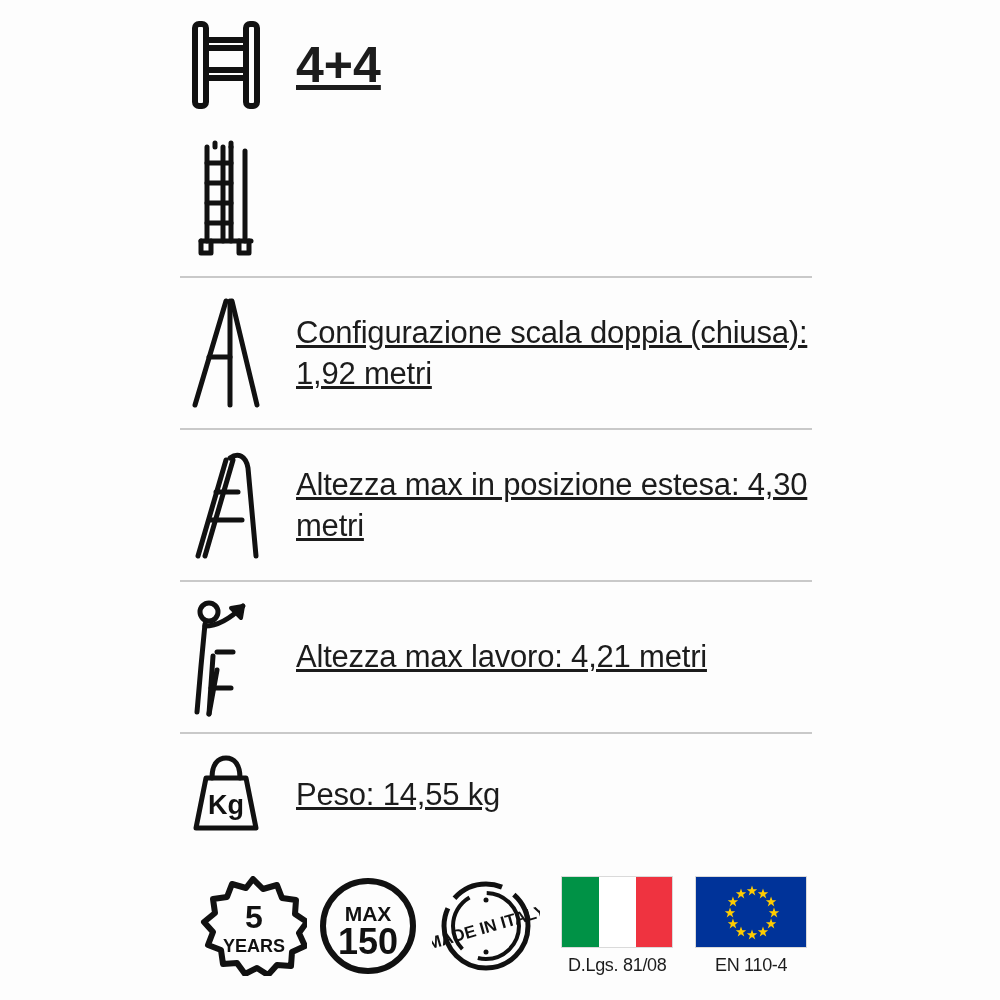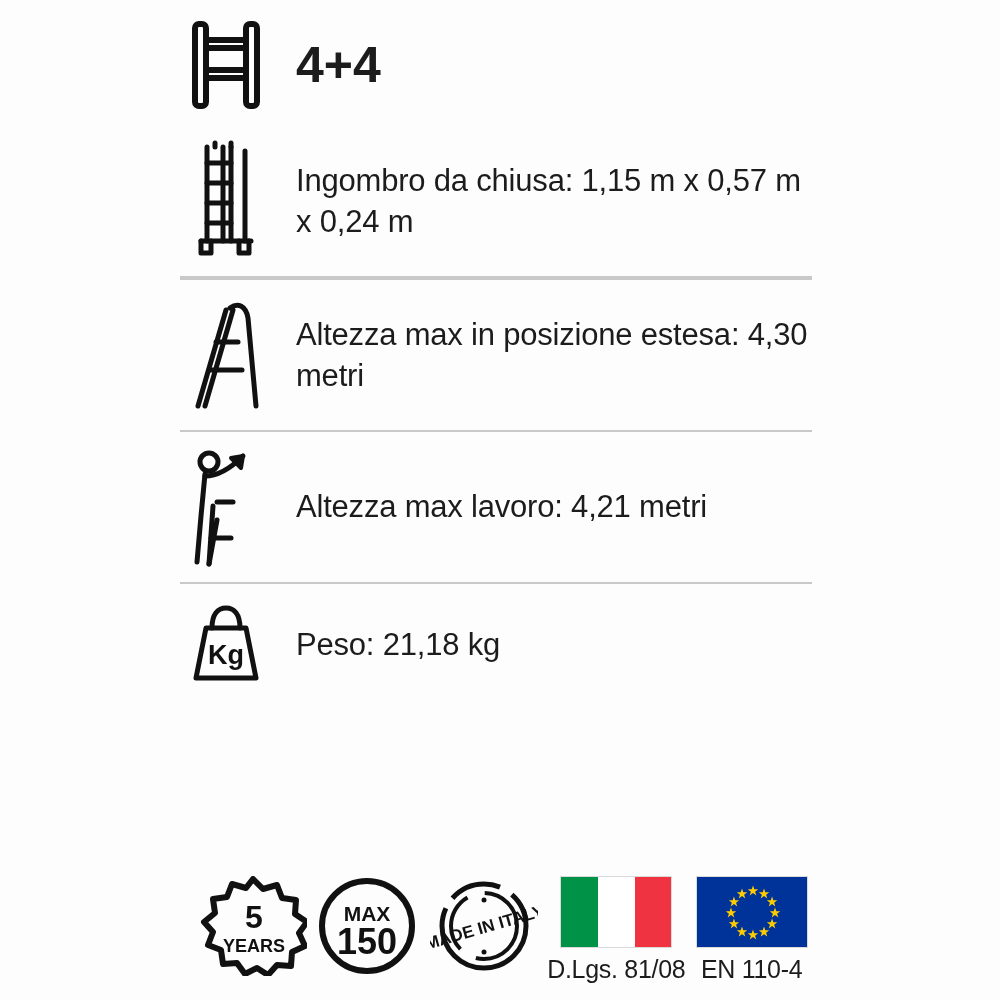--- a/index.html
+++ b/index.html
@@ -37,20 +37,21 @@
     height: 110px;
   }
   .icon-cell svg { display: block; }
 
   .spec-text {
     font-size: 31px;
     line-height: 1.33;
     letter-spacing: -0.2px;
     color: #1c1c1c;
     max-width: 540px;
+    text-decoration: underline;
   }
   .spec-text.big {
     font-size: 50px;
     font-weight: bold;
     letter-spacing: 0px;
   }
 
   .divider {
     height: 2px;
     background: #c9c9c9;
@@ -85,21 +86,21 @@
     overflow: hidden;
   }
   .flag-it { display: flex; }
   .flag-it .stripe { flex: 1 1 33.333%; height: 100%; }
 
   .flag-eu { background: #003399; }
   .flag-eu svg { display: block; }
 
   .flag-caption {
     margin-top: 7px;
-    font-size: 25px;
+    font-size: 18px;
     color: #1c1c1c;
     white-space: nowrap;
     letter-spacing: -0.3px;
   }
 </style>
 </head>
 <body>
 
 <div class="sheet">
 
@@ -132,25 +133,37 @@
             <path d="M14 26 H38"></path>
             <path d="M14 46 H38"></path>
             <path d="M14 66 H38"></path>
             <path d="M14 86 H38"></path>
             <path d="M8 104 H58"></path>
             <path d="M8 104 L8 116 L18 116 L18 104"></path>
             <path d="M46 104 L46 116 L56 116 L56 104"></path>
           </g>
         </svg>
       </div>
-      <div class="spec-text">Ingombro da chiusa: 1,15 m x 0,57 m x 0,24 m</div>
     </div>
 
     <div class="divider"></div>
 
+    <div class="spec-row">
+      <div class="icon-cell">
+        <svg width="82" height="120" viewBox="0 0 82 120">
+          <g fill="none" stroke="#111" stroke-width="5" stroke-linejoin="round" stroke-linecap="round">
+            <path d="M41 8 L10 112"></path>
+            <path d="M47 8 L72 112"></path>
+            <path d="M45 8 L45 112"></path>
+            <path d="M24 64 H45"></path>
+          </g>
+        </svg>
+      </div>
+      <div class="spec-text">Configurazione scala doppia (chiusa): 1,92 metri</div>
+    </div>
 
     <div class="divider"></div>
 
     <div class="spec-row">
       <div class="icon-cell">
         <svg width="80" height="118" viewBox="0 0 80 118">
           <g fill="none" stroke="#111" stroke-width="5" stroke-linejoin="round" stroke-linecap="round">
             <path d="M40 14 L12 110"></path>
             <path d="M47 14 L19 110"></path>
             <path d="M44 12 C52 6 60 10 62 22 L70 110"></path>
@@ -187,21 +200,21 @@
     <div class="spec-row compact">
       <div class="icon-cell">
         <svg width="80" height="86" viewBox="0 0 80 86">
           <g fill="none" stroke="#111" stroke-width="5" stroke-linejoin="round" stroke-linecap="round">
             <path d="M26 26 C26 12 32 6 40 6 C48 6 54 12 54 26"></path>
             <path d="M20 26 H60 L70 76 H10 Z"></path>
           </g>
           <text x="40" y="62" font-family="'Liberation Sans', sans-serif" font-size="27" font-weight="bold" fill="#111" text-anchor="middle">Kg</text>
         </svg>
       </div>
-      <div class="spec-text">Peso: 21,18 kg</div>
+      <div class="spec-text">Peso: 14,55 kg</div>
     </div>
 
   </div>
 
   <div class="badge-row">
 
     <div class="badge badge-guarantee">
       <svg width="108" height="100" viewBox="0 0 108 100">
         <polygon points="54,3 64,13 78,9 83,22 97,24 96,38 108,46 100,57 106,70 93,76 92,90 78,89 69,99 58,92 46,98 38,87 24,88 22,74 9,69 14,56 5,46 16,37 14,23 28,21 33,8 47,12" fill="none" stroke="#111" stroke-width="6" stroke-linejoin="round"></polygon>
         <text x="55" y="52" font-family="'Liberation Sans', sans-serif" font-size="32" font-weight="bold" fill="#111" text-anchor="middle">5</text>

